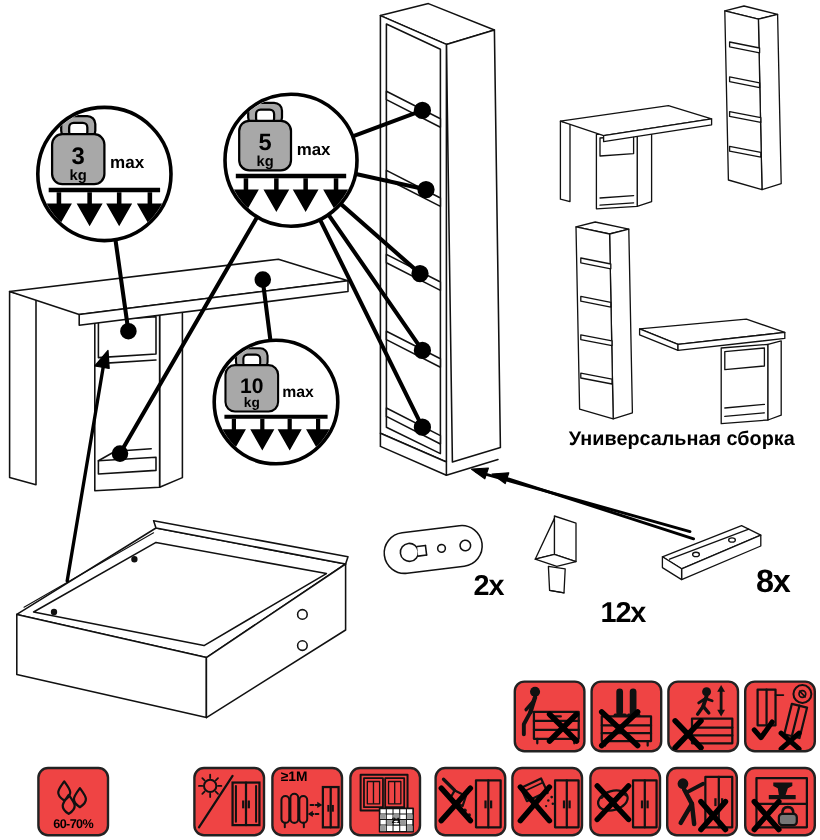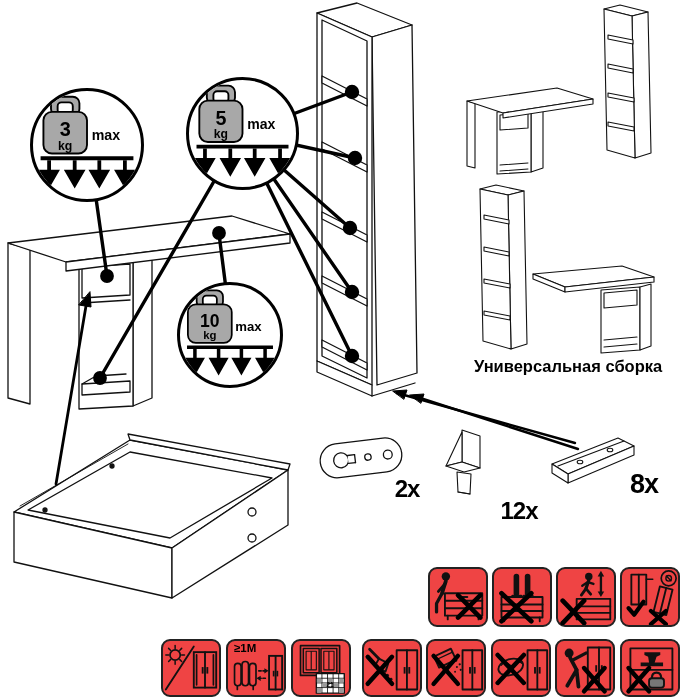--- a/index.html
+++ b/index.html
@@ -307,20 +307,28 @@
       <circle cx="50" cy="10" r="8" stroke-width="1.8"></circle>
       <circle cx="50" cy="10" r="3" stroke-width="1.5"></circle>
       <line x1="47.5" y1="7.5" x2="52.5" y2="12.5" stroke-width="1.5"></line>
       <g stroke="#000" stroke-width="4.5">
           <line x1="31" y1="45" x2="47" y2="59"></line>
           <line x1="47" y1="45" x2="31" y2="59"></line>
         </g>
     </svg>
   </div>
 
+  <div class="icon-box" style="left:31px;top:639px;height:58px">
+    <svg viewBox="0 0 60 44" fill="none" stroke="#111" stroke-width="2" stroke-linejoin="round">
+      <path d="M22,4 C27,11 31,15 22,21 C13,15 17,11 22,4 Z"></path>
+      <path d="M36,10 C41,17 45,21 36,27 C27,21 31,17 36,10 Z"></path>
+      <path d="M26,16 C31,23 35,27 26,33 C17,27 21,23 26,16 Z"></path>
+    </svg>
+    <span class="ib-label">60-70%</span>
+  </div>
 
 
   <div class="icon-box" style="left:161px;top:639px;height:58px">
     <svg viewBox="0 0 60 54" fill="none" stroke="#111" stroke-width="1.8" stroke-linecap="round">
       <circle cx="13" cy="13" r="5.5"></circle>
       <g stroke-width="1.6">
         <line x1="13" y1="3" x2="13" y2="6"></line>
           <line x1="13" y1="20" x2="13" y2="23"></line>
         <line x1="3" y1="13" x2="6" y2="13"></line>
           <line x1="20" y1="13" x2="23" y2="13"></line>

